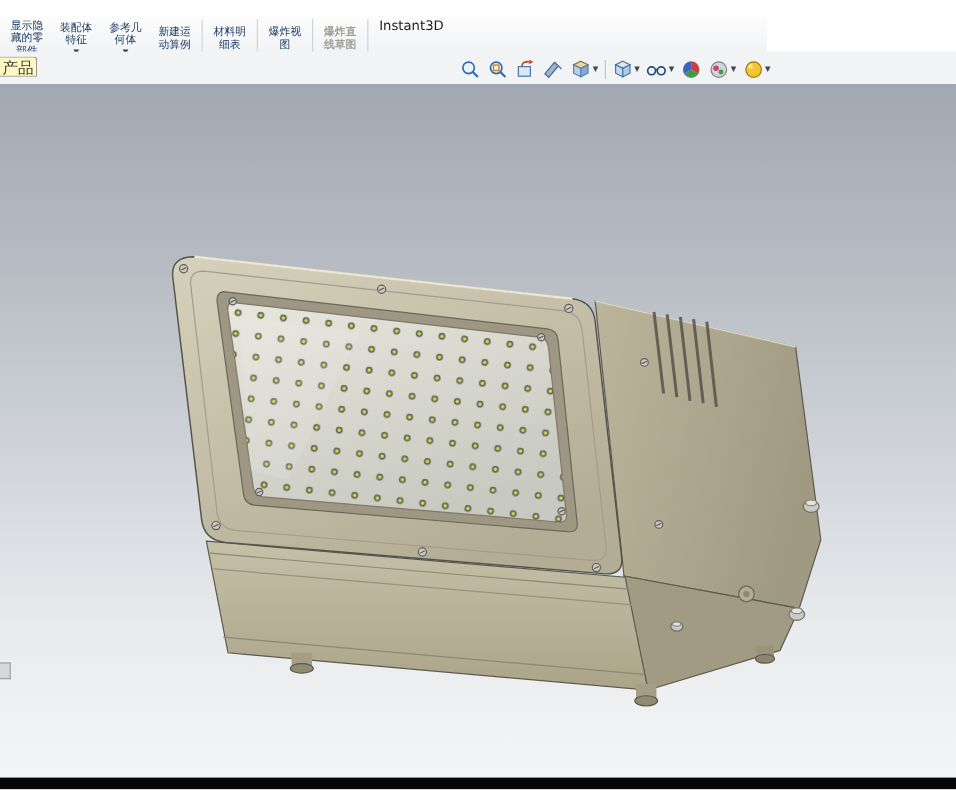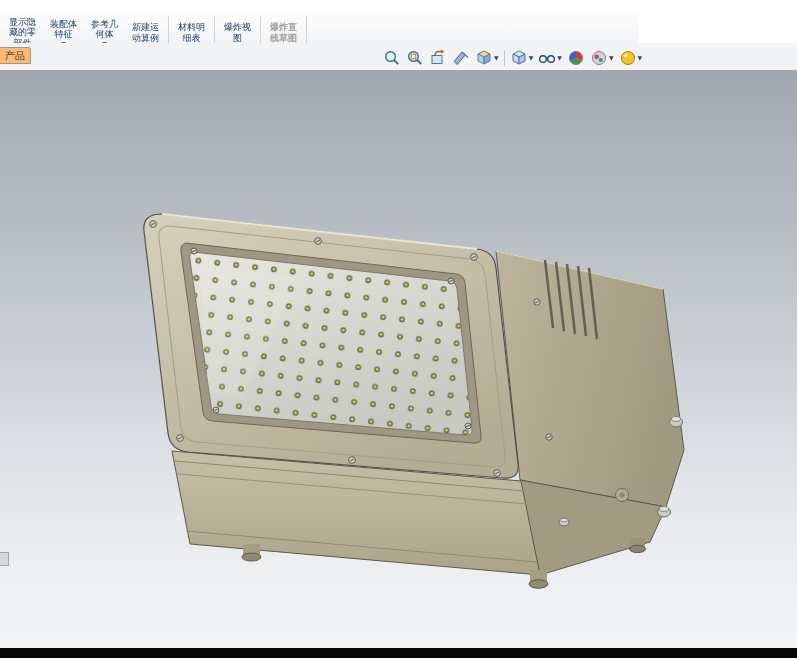--- a/index.html
+++ b/index.html
@@ -12,23 +12,23 @@
            border-bottom:1px solid #d3d6da;display:flex;align-items:stretch;padding-left:2px;box-sizing:border-box;margin-top:12px;}
   .tbtn{display:flex;flex-direction:column;align-items:center;justify-content:center;
         padding:1px 7px;font-size:9px;line-height:10.5px;color:#15355f;white-space:nowrap;cursor:default;}
   .tbtn.disabled{color:#a3a09a;font-weight:bold;}
   .tbtn .dd{font-size:6px;color:#3a3a3a;margin-top:1px;line-height:6px;}
   .tbtn.instant{justify-content:flex-start;padding-top:5px;font-size:11px;color:#1c1c1c;}
   .tsep{width:1px;background:#d0d3d7;margin:4px 2px;}
 
   
   .subband{position:absolute;top:43px;left:0;width:797px;height:27px;background:#f2f3f5;}
-  .tree-tab{position:absolute;left:0;top:47px;width:30px;height:15px;background:#fdba74;
+  .tree-tab{position:absolute;left:0;top:47px;width:30px;height:15px;background:#fef9c3;
             border:1px solid #97978f;border-left:none;border-top-right-radius:3px;
-            font-size:10px;color:#3a3a33;display:flex;align-items:flex-end;justify-content:center;}
+            font-size:13px;color:#3a3a33;display:flex;align-items:flex-start;justify-content:center;}
 
   
   .hud{position:absolute;top:48px;left:383px;height:20px;display:flex;align-items:center;gap:5px;}
   .hicon{display:flex;align-items:center;gap:1px;cursor:default;}
   .hicon svg{display:block;}
   .hicon .dd{font-size:6px;color:#44474a;line-height:6px;}
   .hsep{width:1px;height:16px;background:#c4c7ca;}
 
   
   .viewport{position:absolute;top:70px;left:0;width:797px;height:578px;overflow:hidden;
@@ -75,20 +75,23 @@
     <div class="tbtn">
       <span>爆炸视</span>
       <span>图</span>
     </div>
     <div class="tsep"></div>
     <div class="tbtn disabled">
       <span>爆炸直</span>
       <span>线草图</span>
     </div>
     <div class="tsep"></div>
+    <div class="tbtn instant">
+      <span>Instant3D</span>
+    </div>
   </div>
 
   <div class="subband"></div>
   <div class="tree-tab">
     <span>产品</span>
   </div>
 
   <div class="hud">
     <div class="hicon">
       <svg width="18" height="18" viewBox="0 0 18 18">

